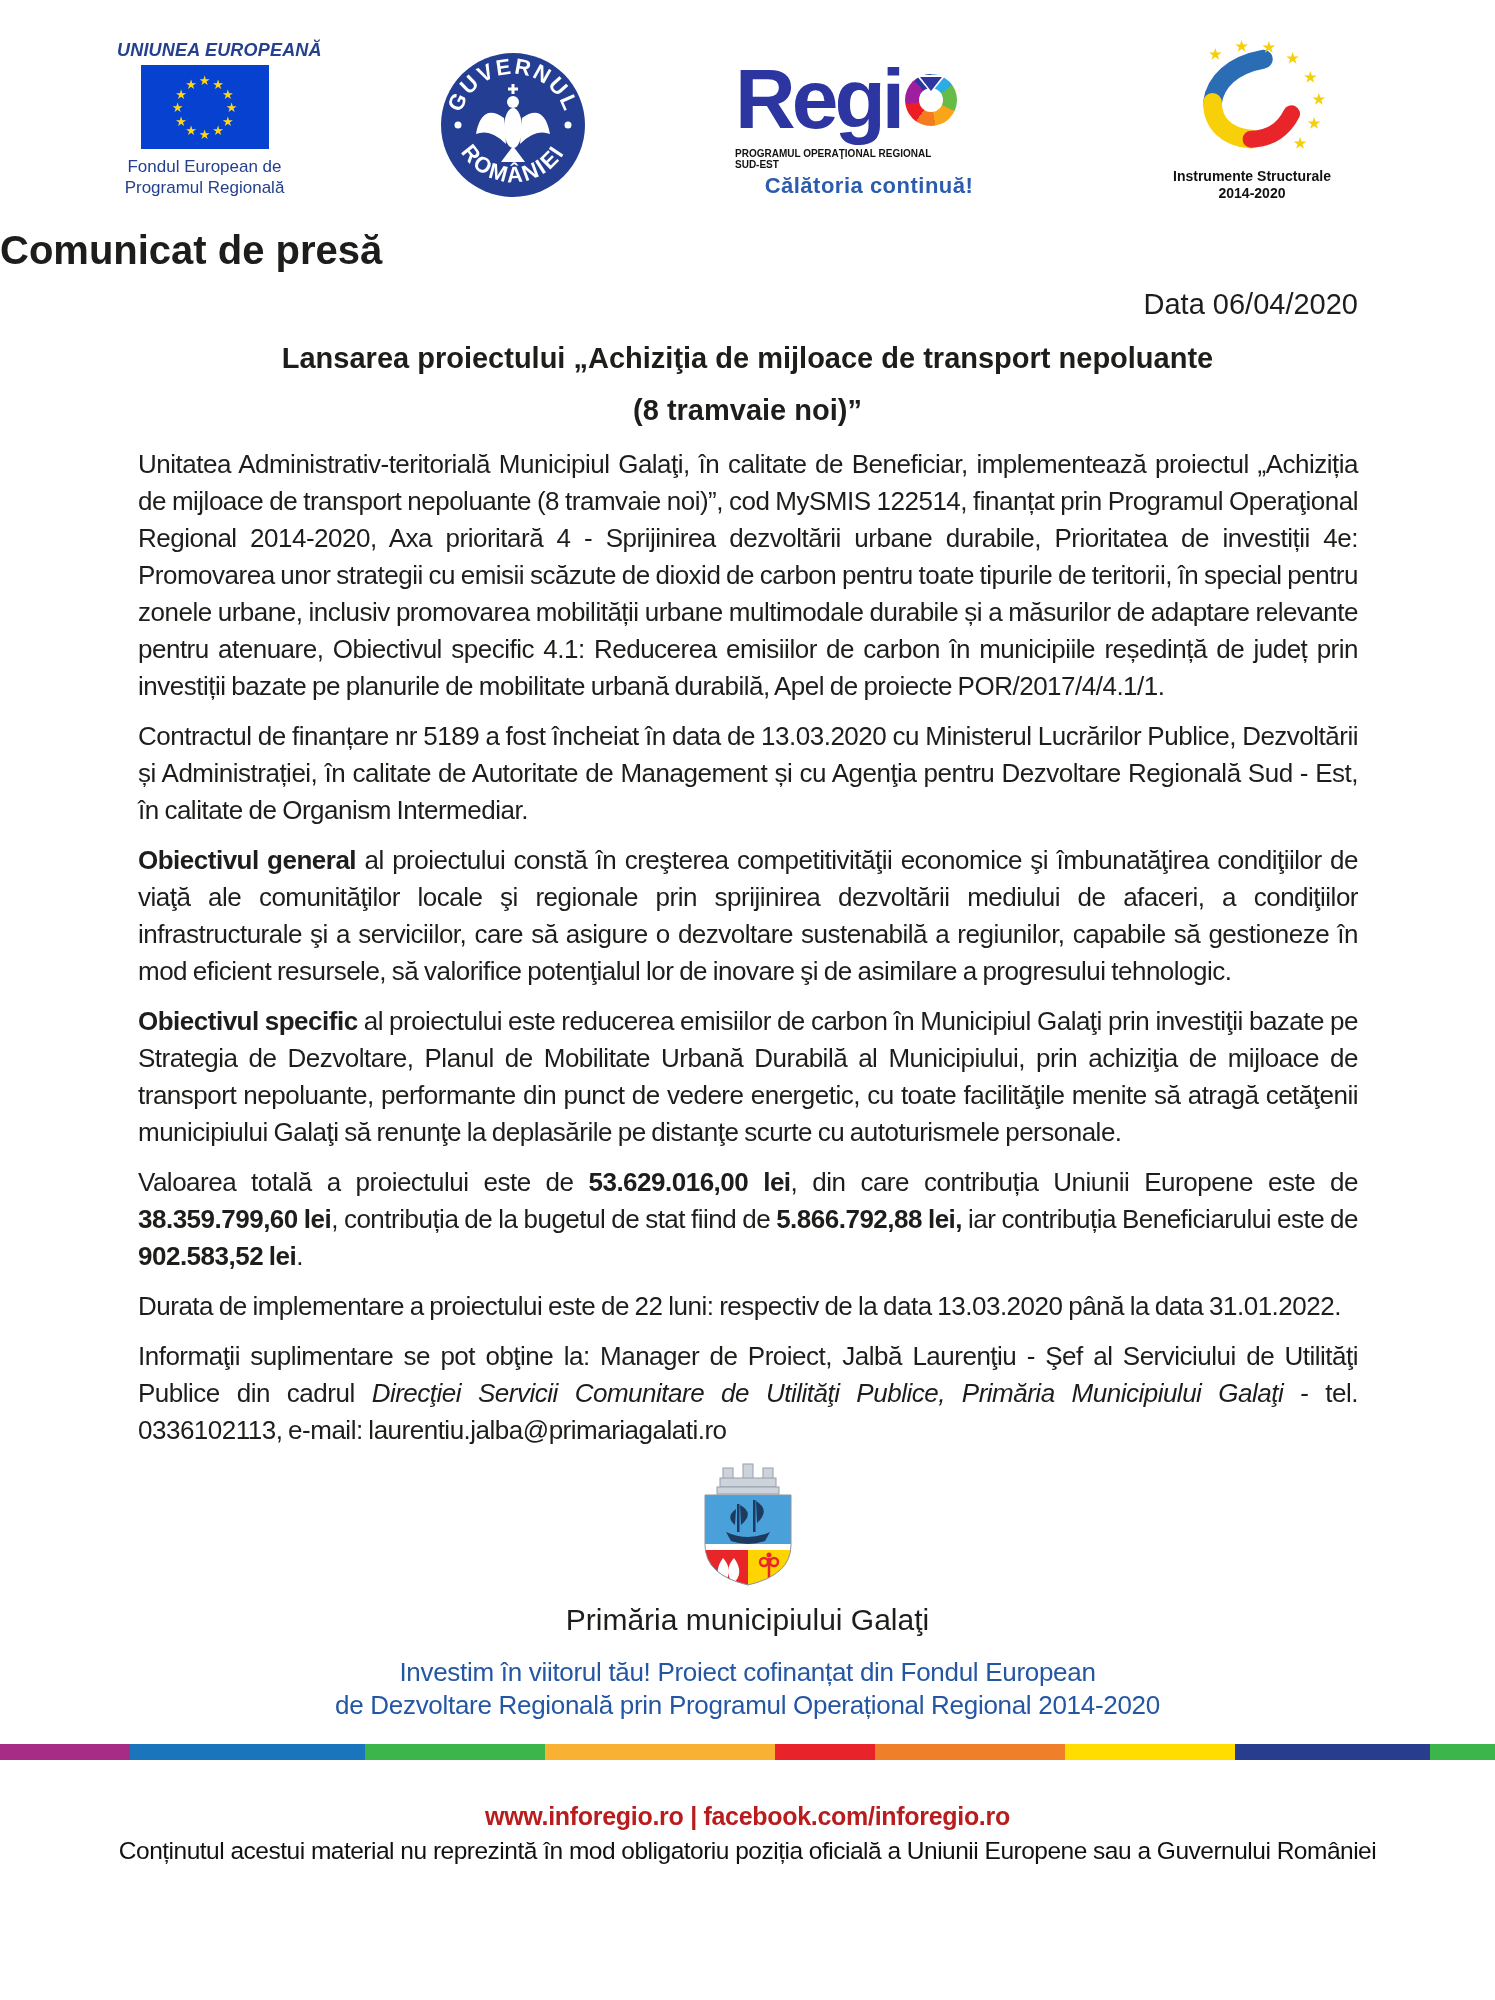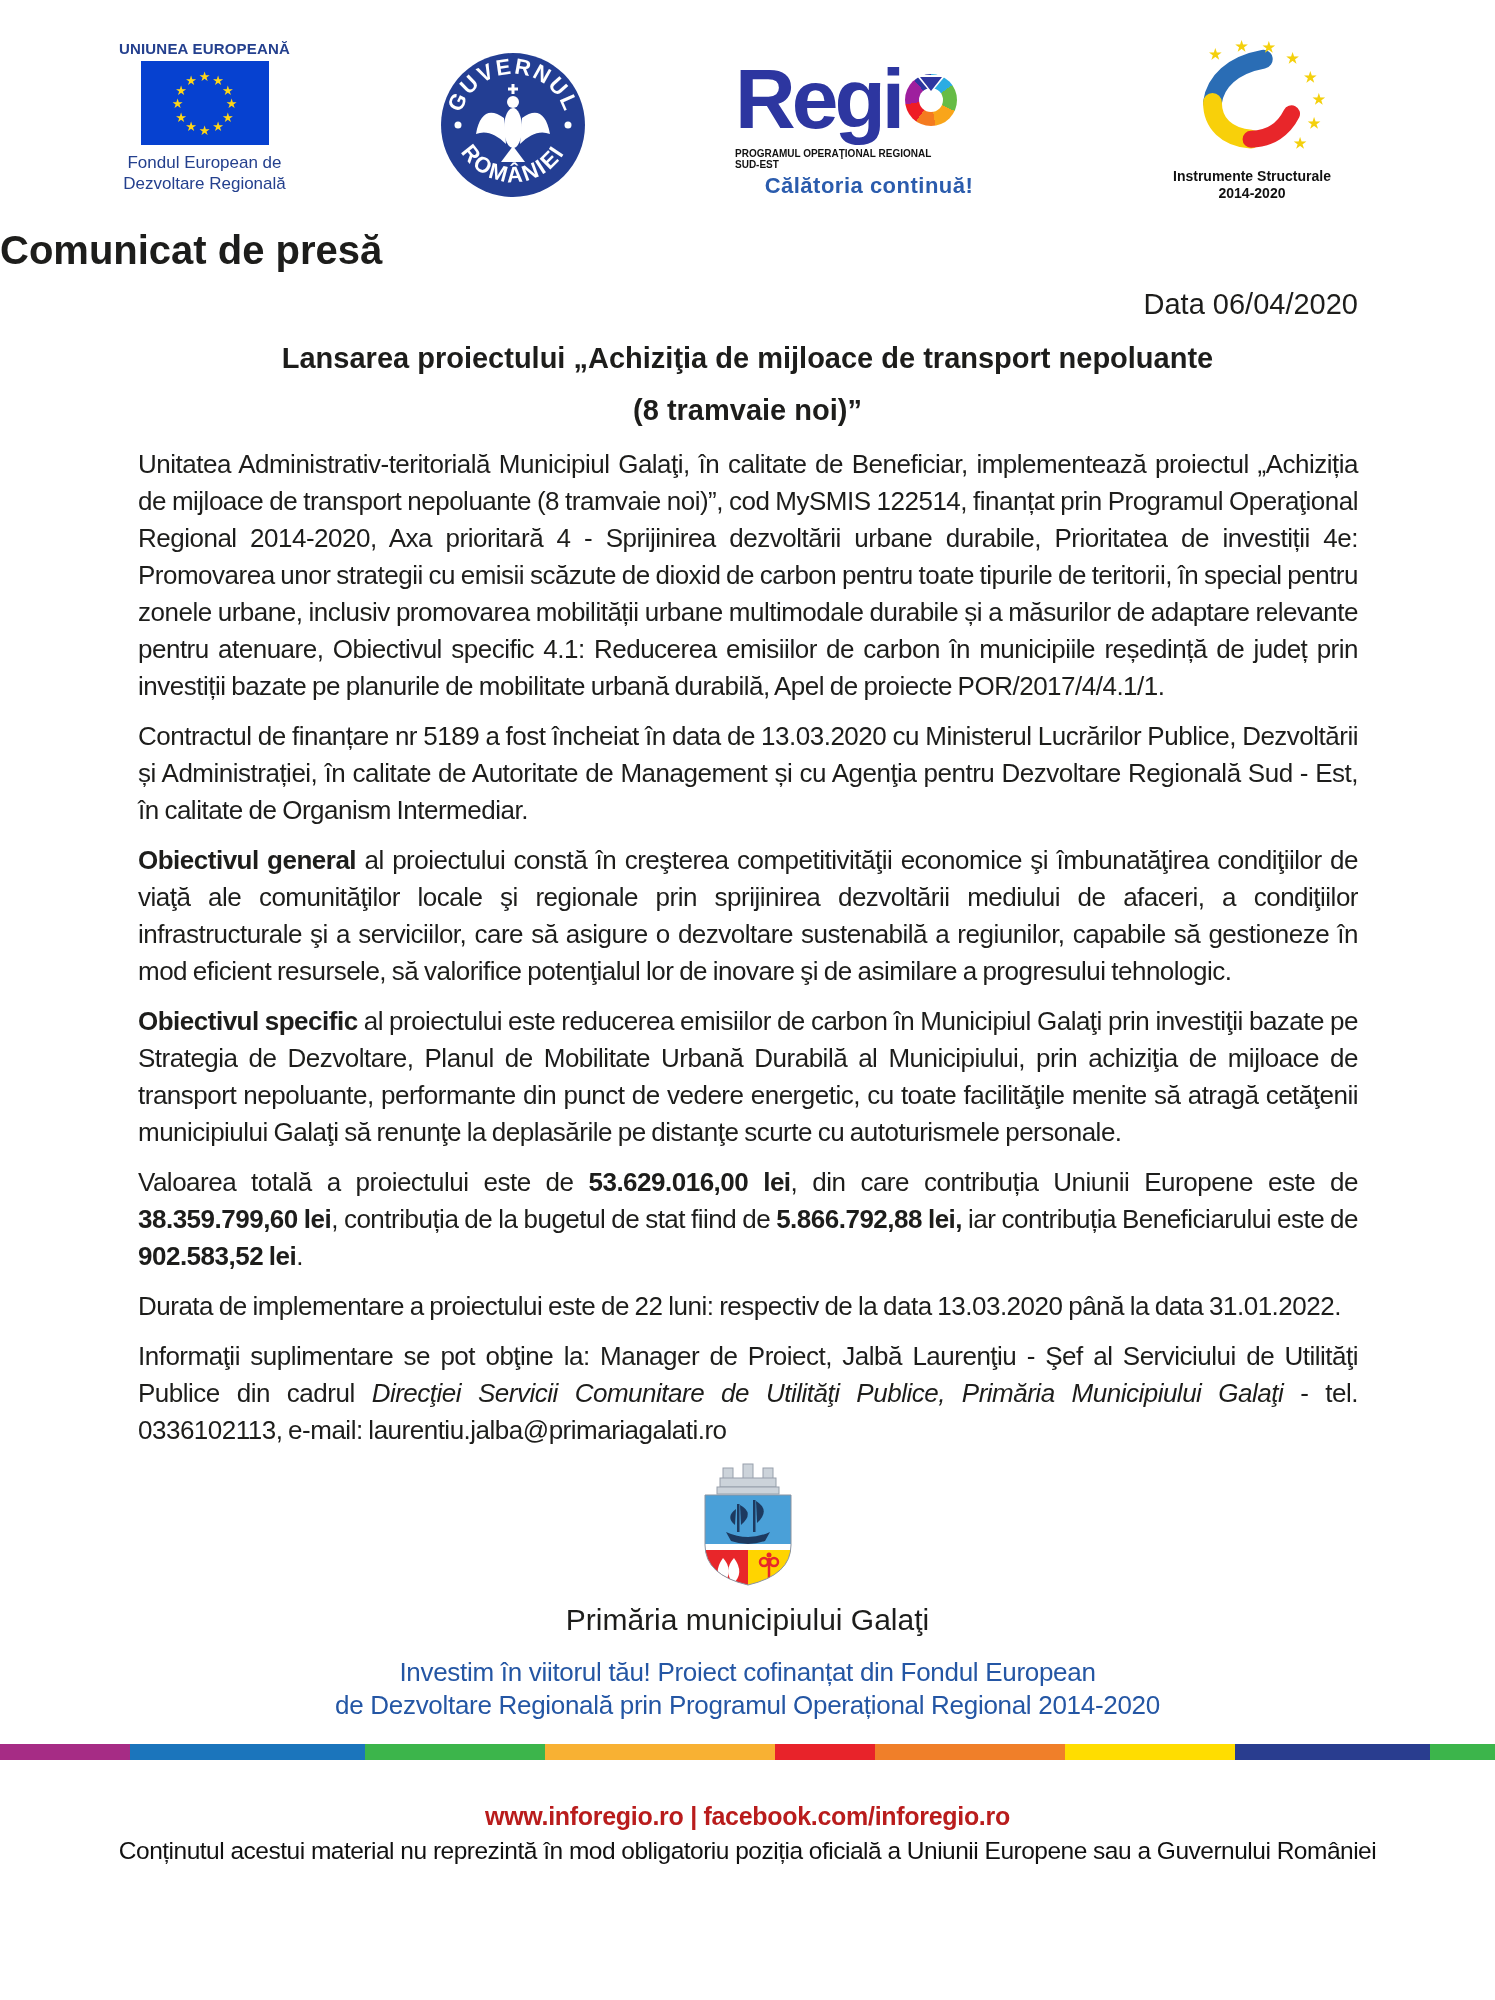--- a/index.html
+++ b/index.html
@@ -2,21 +2,21 @@
 <html lang="ro"><head>
 <meta charset="utf-8">
 <style>
   html,body{margin:0;padding:0;background:#ffffff;}
   body{font-family:"Liberation Sans", sans-serif;color:#1d1d1b;}
   .page{position:relative;width:1495px;height:2000px;background:#fff;overflow:hidden;margin:0 auto;}
 
   
   .logos{position:relative;height:212px;}
   .eu-logo{position:absolute;left:117px;top:40px;width:175px;text-align:center;color:#24408e;}
-  .eu-title{font-size:15px;font-weight:700;letter-spacing:.2px;white-space:nowrap;}
+  .eu-title{font-size:18px;font-weight:700;letter-spacing:.2px;white-space:nowrap;font-style:italic;}
   .eu-flag{width:128px;height:84px;background:#0641d0;margin:4px auto 7px;position:relative;}
   .eu-stars{position:absolute;inset:0;}
   .eu-star{position:absolute;transform:translate(-50%,-50%);color:#ffd617;font-size:13px;line-height:1;}
   .eu-sub{font-size:17px;line-height:21px;font-weight:500;}
 
   .gov-seal{position:absolute;left:438px;top:50px;width:150px;height:150px;}
 
   .regio-logo{position:absolute;left:735px;top:62px;width:268px;}
   .regio-top{display:flex;align-items:flex-start;justify-content:flex-start;height:84px;}
   .regio-word{font-size:84px;line-height:74px;font-weight:700;color:#2d36a0;letter-spacing:-4px;}
@@ -77,21 +77,21 @@
             <span class="eu-star" style="left: 64px; top: 69px;">★</span>
             <span class="eu-star" style="left: 50.5px; top: 65.3827px;">★</span>
             <span class="eu-star" style="left: 40.6173px; top: 55.5px;">★</span>
             <span class="eu-star" style="left: 37px; top: 42px;">★</span>
             <span class="eu-star" style="left: 40.6173px; top: 28.5px;">★</span>
             <span class="eu-star" style="left: 50.5px; top: 18.6173px;">★</span>
           </div>
       </div>
       <div class="eu-sub">
         <div>Fondul European de</div>
-        <div>Dezvoltare Regională</div>
+        <div>Programul Regională</div>
       </div>
     </div>
 
     <div class="gov-seal">
       <svg width="150" height="150" viewBox="0 0 150 150">
         <circle cx="75" cy="75" r="72" fill="#233e93"></circle>
         <defs>
           <path id="arcTop" d="M 21,78 A 54,54 0 0 1 129,78"></path>
           <path id="arcBot" d="M 15,72 A 60,60 0 0 0 135,72"></path>
         </defs>

